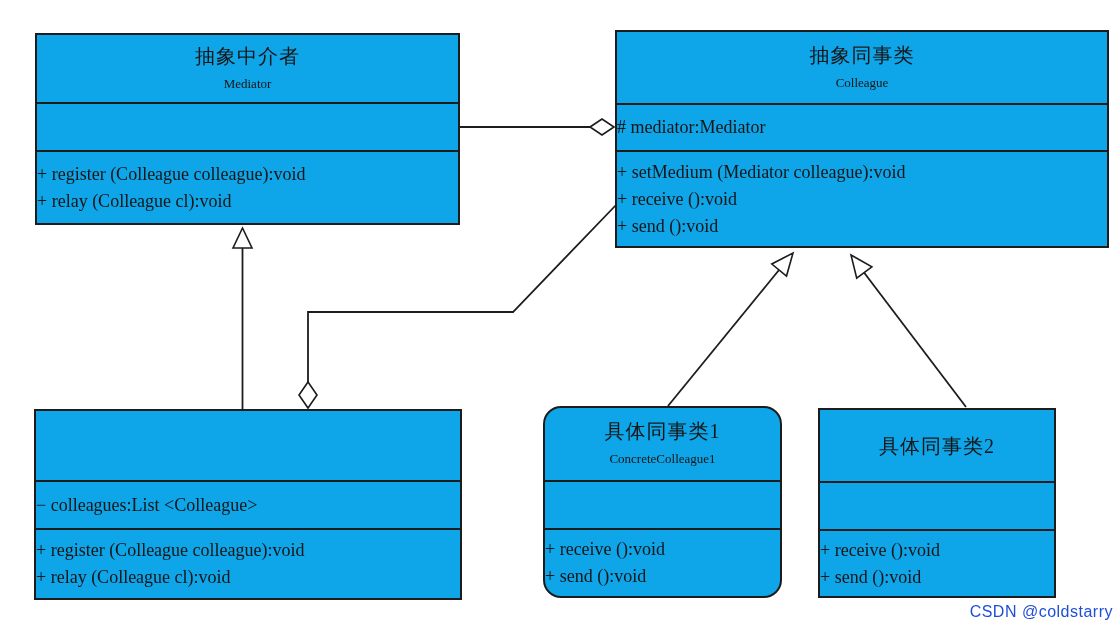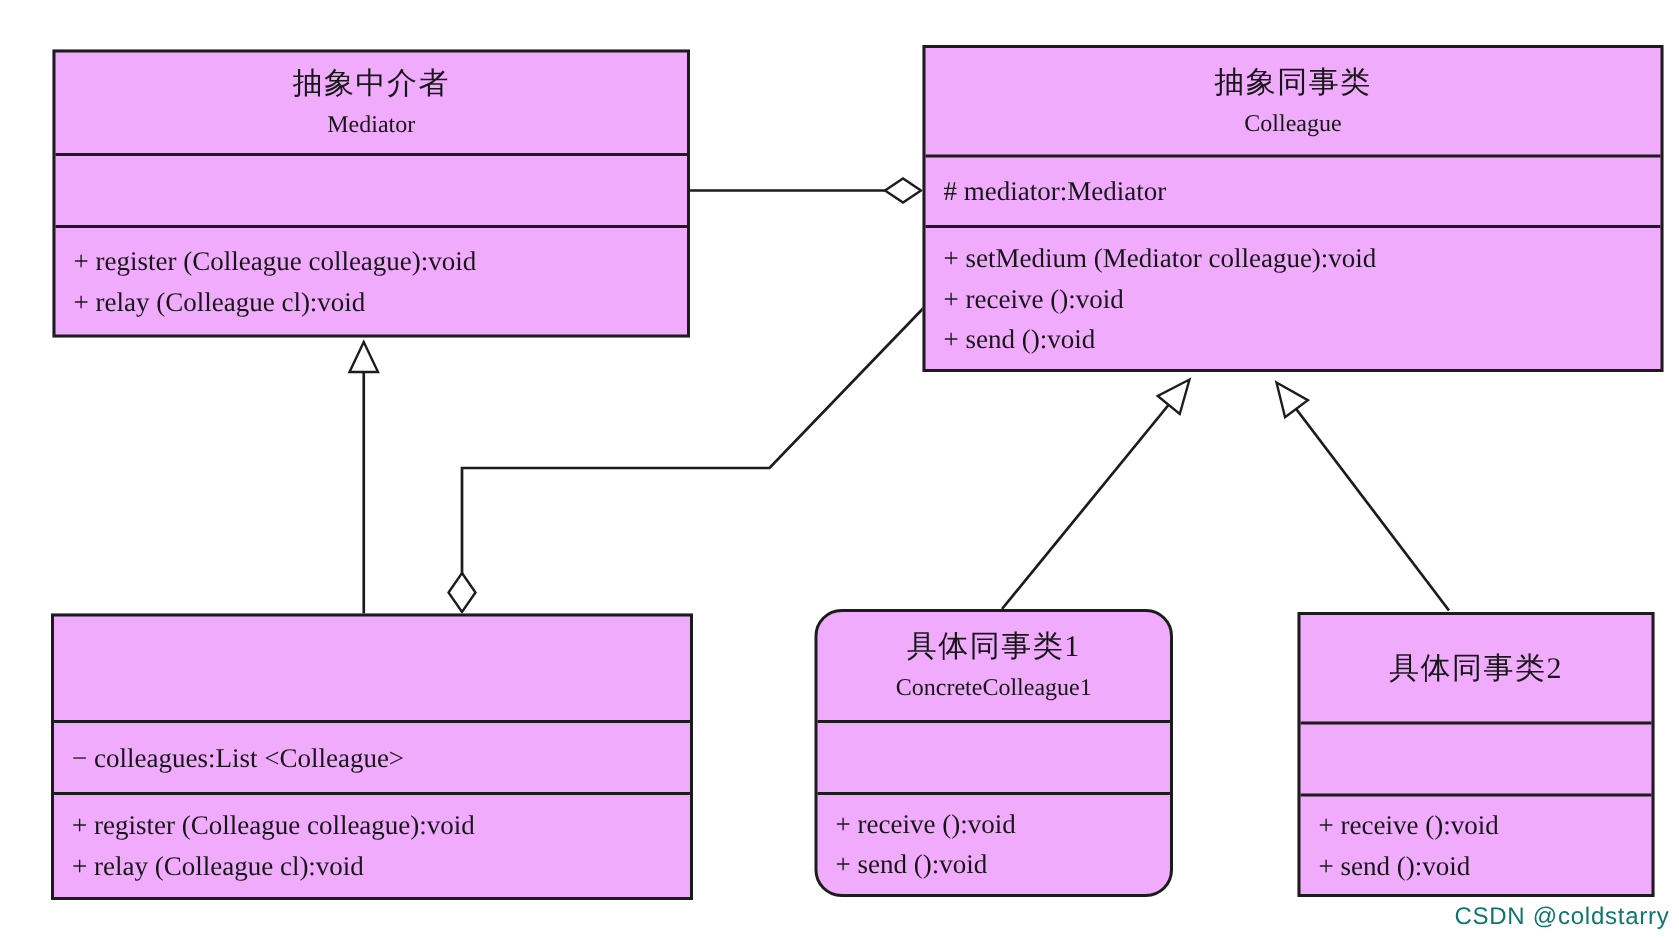--- a/index.html
+++ b/index.html
@@ -13,53 +13,52 @@
     overflow: hidden;
   }
   #edges {
     position: absolute;
     left: 0; top: 0;
     width: 1119px; height: 626px;
     pointer-events: none;
   }
   .uml-class {
     position: absolute;
-    background: #f0abfc;
+    background: #0ea5e9;
     border: 2px solid #1c1c1c;
     box-sizing: border-box;
   }
   .sec { box-sizing: border-box; overflow: hidden; }
   .sec + .sec { border-top: 2px solid #1c1c1c; }
   .sec.title {
     display: flex;
     flex-direction: column;
     justify-content: center;
     align-items: center;
     text-align: center;
   }
   .title .zh { font-size: 20px; line-height: 30px; letter-spacing: 1px; }
-  .title .en { font-size: 16px; line-height: 26px; }
+  .title .en { font-size: 13px; line-height: 26px; }
   .sec.attrs, .sec.methods {
     display: flex;
     flex-direction: column;
     justify-content: center;
-    padding-left: 12px;
   }
   .member {
     font-size: 18px;
     line-height: 27px;
     white-space: nowrap;
   }
   #watermark {
     position: absolute;
     right: 6px;
     bottom: 5px;
     font-family: "Liberation Sans", "DejaVu Sans", sans-serif;
     font-size: 16px;
-    color: #0f766e;
+    color: #1d4ed8;
     letter-spacing: 0.5px;
   }
   .edge-line { stroke: #1c1c1c; stroke-width: 1.8; fill: none; }
   .edge-head { stroke: #1c1c1c; stroke-width: 1.6; fill: #ffffff; }
 </style>
 </head>
 <body>
 
 <div id="canvas">
 
@@ -135,21 +134,21 @@
       <div class="zh">具体同事类1</div>
       <div class="en">ConcreteColleague1</div>
     </div>
     <div class="sec attrs" style="height:48px"></div>
     <div class="sec methods" style="height:68px">
       <div class="member">+ receive ():void</div>
       <div class="member">+ send ():void</div>
     </div>
   </div>
 
-  <div class="uml-class" style="left:865px; top:408px; width:238px;">
+  <div class="uml-class" style="left:818px; top:408px; width:238px;">
     <div class="sec title" style="height:71px">
       <div class="zh">具体同事类2</div>
     </div>
     <div class="sec attrs" style="height:48px"></div>
     <div class="sec methods" style="height:67px">
       <div class="member">+ receive ():void</div>
       <div class="member">+ send ():void</div>
     </div>
   </div>
 

